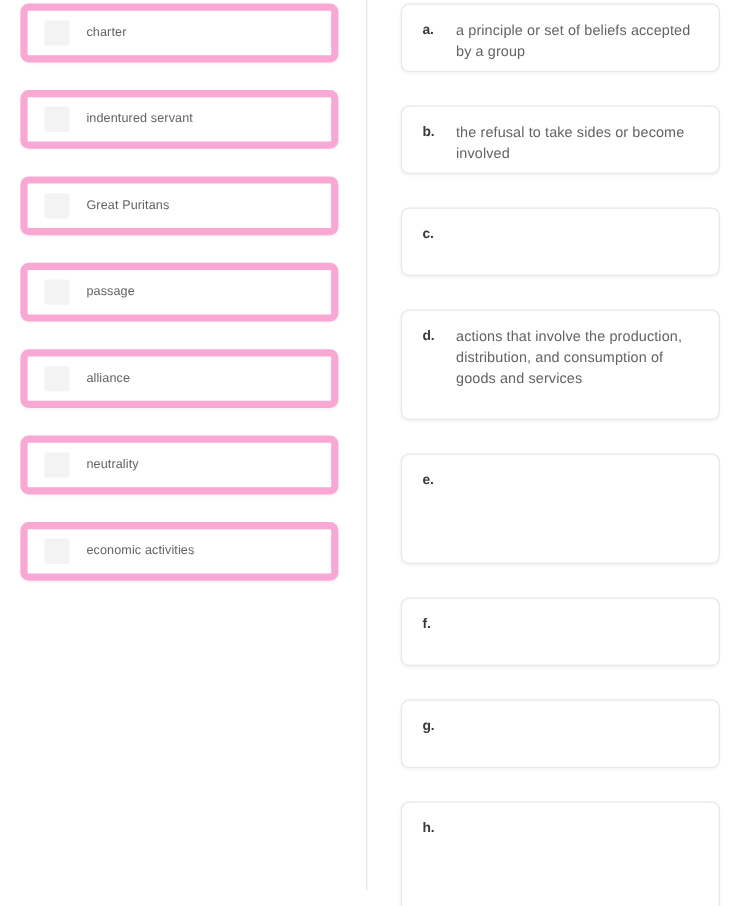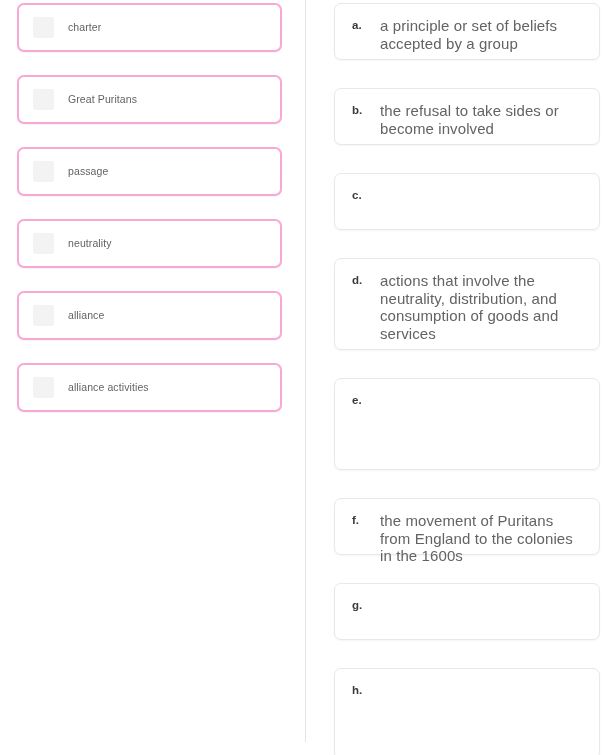--- a/index.html
+++ b/index.html
@@ -39,21 +39,21 @@
     top: 3px;
     width: 265px;
   }
 
   .term-card {
     box-sizing: border-box;
     width: 265px;
     height: 49px;
     margin-bottom: 23px;
     background: #ffffff;
-    border: 2px solid #f9a8d4;
+    border: 6px solid #f9a8d4;
     border-radius: 7px;
     box-shadow: 0 1px 2px rgba(0,0,0,0.045);
     display: flex;
     align-items: center;
     padding-left: 14px;
   }
 
   .drop-slot {
     width: 21px;
     height: 21px;
@@ -98,84 +98,87 @@
     flex: 0 0 auto;
     width: 28px;
     font-size: 11.5px;
     font-weight: bold;
     color: #3a3a3a;
     line-height: 17.5px;
   }
 
   .definition-text {
     flex: 1 1 auto;
-    font-size: 15px;
+    font-size: 12px;
     color: #636363;
     line-height: 17.5px;
     letter-spacing: 0.1px;
   }
 </style>
 </head>
 <body>
 
 <div id="matching-exercise">
 
   <div class="column-divider"></div>
 
   <div class="terms-column">
 
   <div class="term-card">
         <div class="drop-slot"></div>
         <div class="term-label">charter</div>
       </div>
       <div class="term-card">
         <div class="drop-slot"></div>
+        <div class="term-label">indentured servant</div>
+      </div>
+      <div class="term-card">
+        <div class="drop-slot"></div>
         <div class="term-label">Great Puritans</div>
       </div>
       <div class="term-card">
         <div class="drop-slot"></div>
         <div class="term-label">passage</div>
       </div>
       <div class="term-card">
         <div class="drop-slot"></div>
+        <div class="term-label">alliance</div>
+      </div>
+      <div class="term-card">
+        <div class="drop-slot"></div>
         <div class="term-label">neutrality</div>
       </div>
       <div class="term-card">
         <div class="drop-slot"></div>
-        <div class="term-label">alliance</div>
-      </div>
-      <div class="term-card">
-        <div class="drop-slot"></div>
-        <div class="term-label">alliance activities</div>
+        <div class="term-label">economic activities</div>
       </div>
     </div>
 
   <div class="definitions-column">
 
   <div class="definition-card lines-2">
         <div class="definition-letter">a.</div>
         <div class="definition-text">a principle or set of beliefs accepted by a group</div>
       </div>
       <div class="definition-card lines-2">
         <div class="definition-letter">b.</div>
         <div class="definition-text">the refusal to take sides or become involved</div>
       </div>
       <div class="definition-card lines-2">
         <div class="definition-letter">c.</div>
       </div>
       <div class="definition-card lines-3">
         <div class="definition-letter">d.</div>
-        <div class="definition-text">actions that involve the neutrality, distribution, and consumption of goods and services</div>
+        <div class="definition-text">actions that involve the production, distribution, and consumption of goods and services</div>
       </div>
       <div class="definition-card lines-3">
         <div class="definition-letter">e.</div>
       </div>
       <div class="definition-card lines-2">
         <div class="definition-letter">f.</div>
-        <div class="definition-text">the movement of Puritans from England to the colonies in the 1600s</div>
       </div>
       <div class="definition-card lines-2">
         <div class="definition-letter">g.</div>
       </div>
       <div class="definition-card lines-3">
         <div class="definition-letter">h.</div>
       </div>
     </div>
 
 </div>

